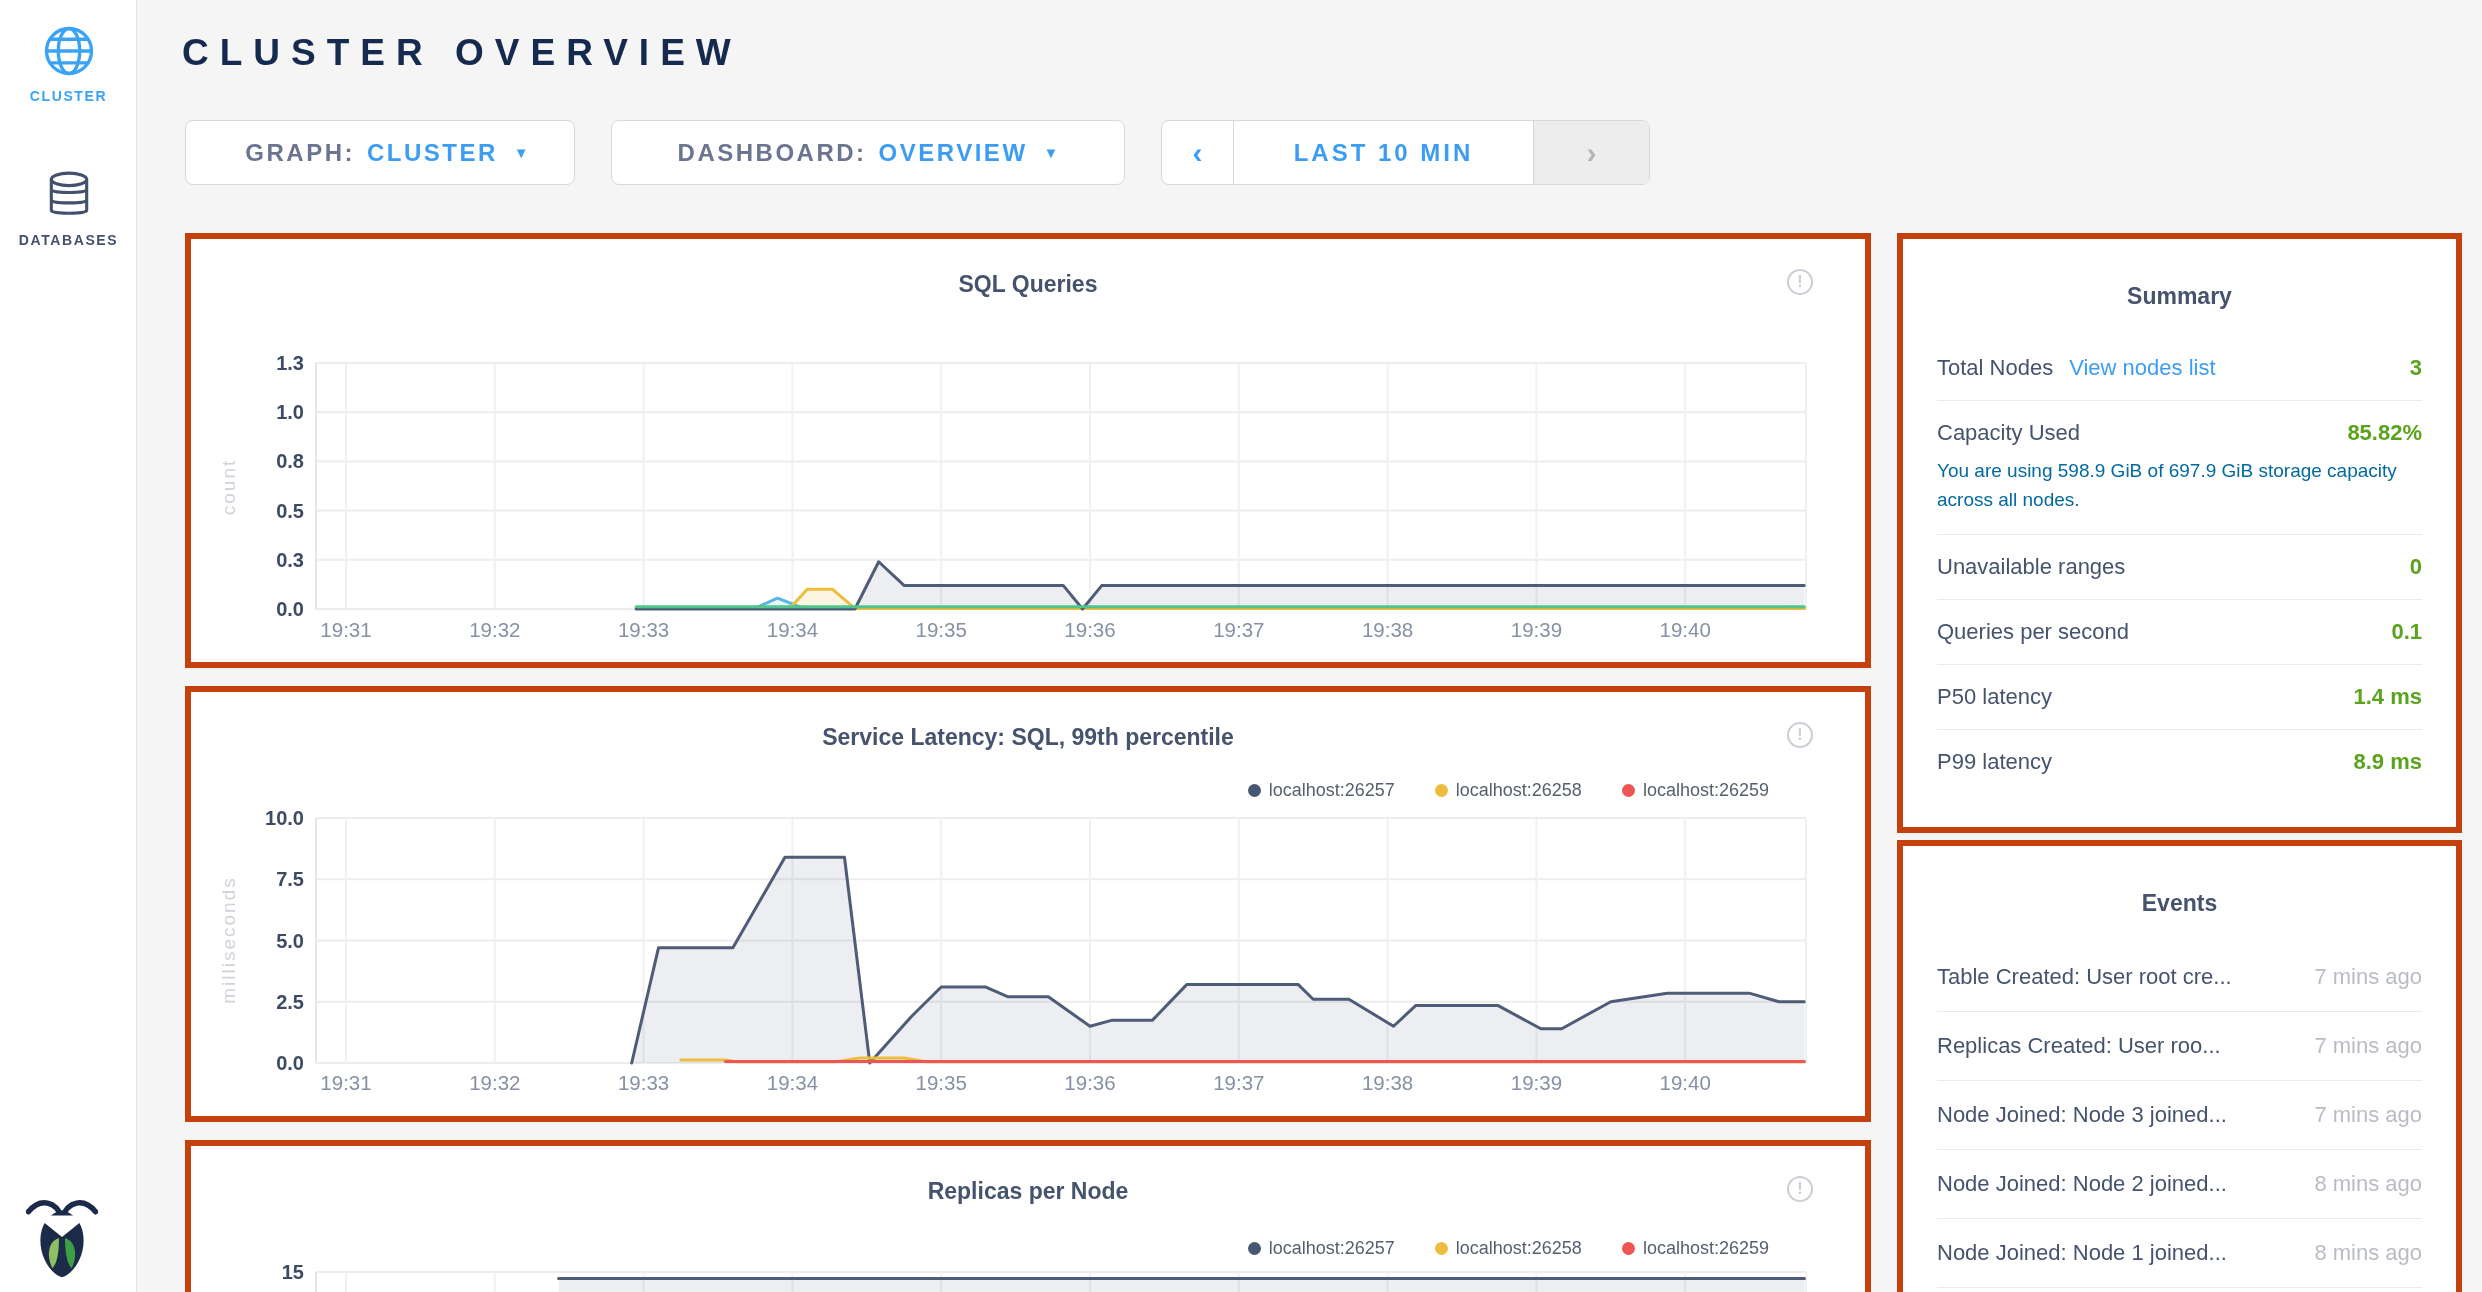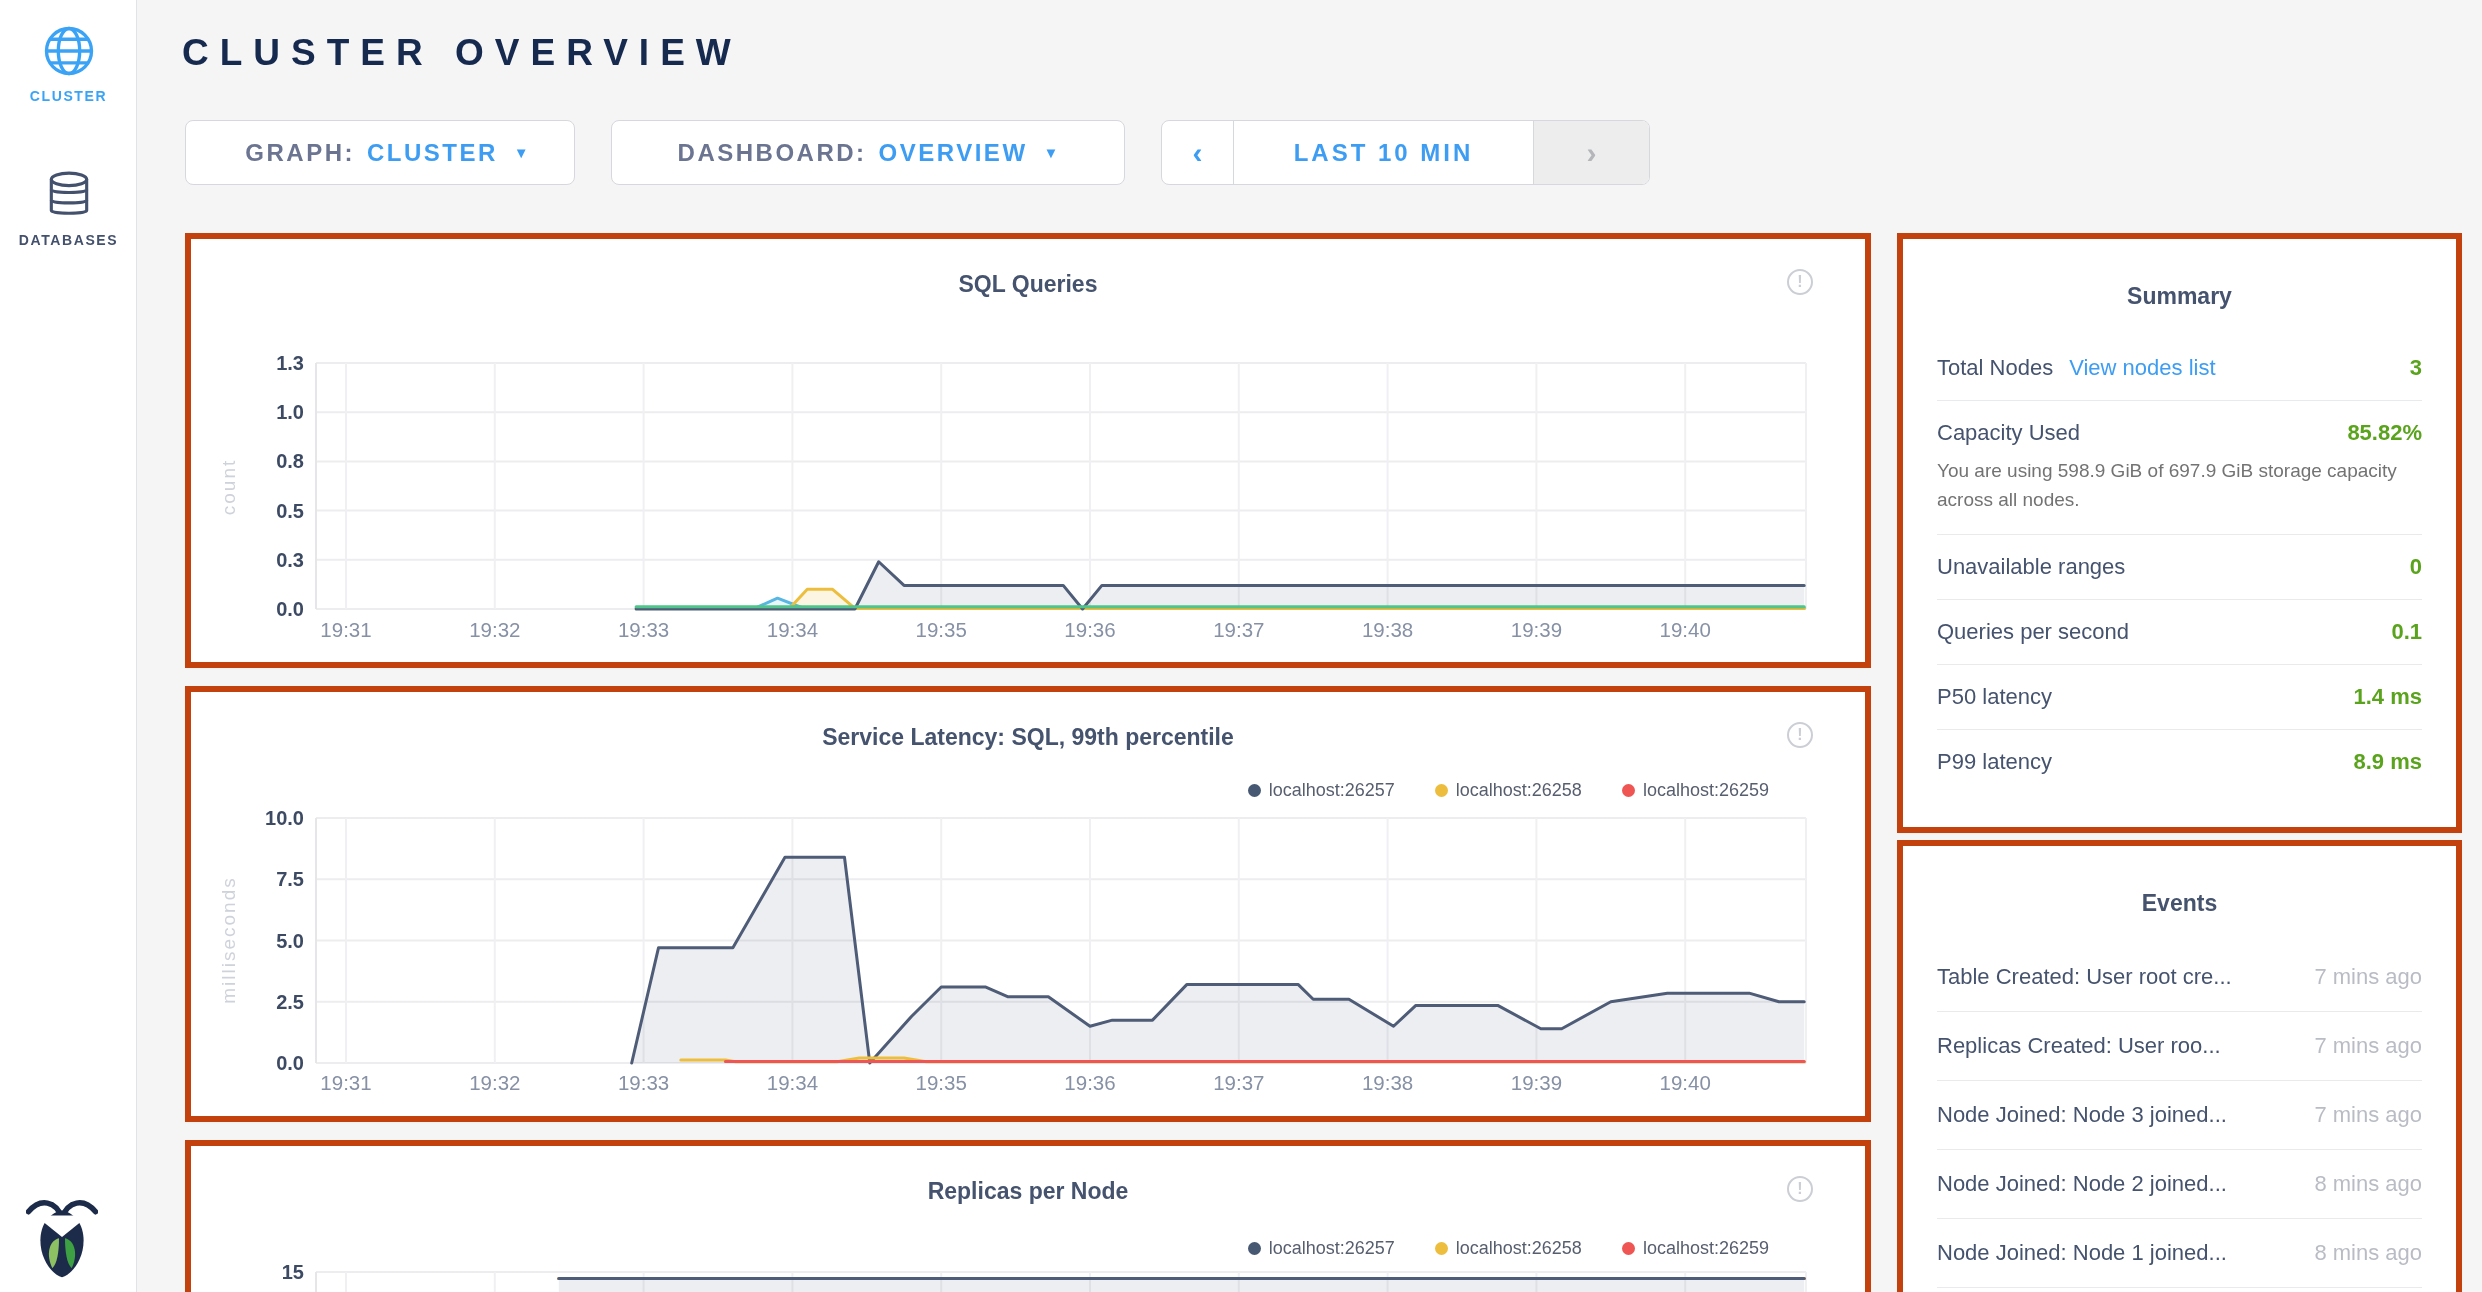--- a/index.html
+++ b/index.html
@@ -54,21 +54,21 @@
   .p-summary { top:233px; height:600px; }
   .p-events { top:840px; height:490px; }
   .side-title { padding-top:36px; text-align:center; font-size:23px; font-weight:bold; color:#45536e; }
   .rows { margin-top:26px; }
   .srow { border-bottom:1px solid #e9eaec; padding:19px 0; }
   .srow:last-child { border-bottom:none; }
   .srow-main { display:flex; align-items:baseline; }
   .srow-label { font-size:22px; color:#45536e; }
   .srow-link { font-size:22px; color:#3d9df3; margin-left:16px; cursor:pointer; }
   .srow-value { margin-left:auto; font-size:22px; font-weight:bold; color:#5aa31c; }
-  .srow-note { margin-top:10px; font-size:19px; line-height:1.55; color:#737373; }
+  .srow-note { margin-top:10px; font-size:19px; line-height:1.55; color:#0369a1; }
   .erow { display:flex; align-items:center; border-bottom:1px solid #e9eaec; padding:21px 0; cursor:pointer; }
   .erow-label { font-size:22px; color:#45536e; white-space:nowrap; }
   .erow-time { margin-left:auto; font-size:22px; color:#b9bcc4; white-space:nowrap; }
 </style>
 </head>
 <body>
 
 <div class="page">
 
   <nav class="sidebar">

